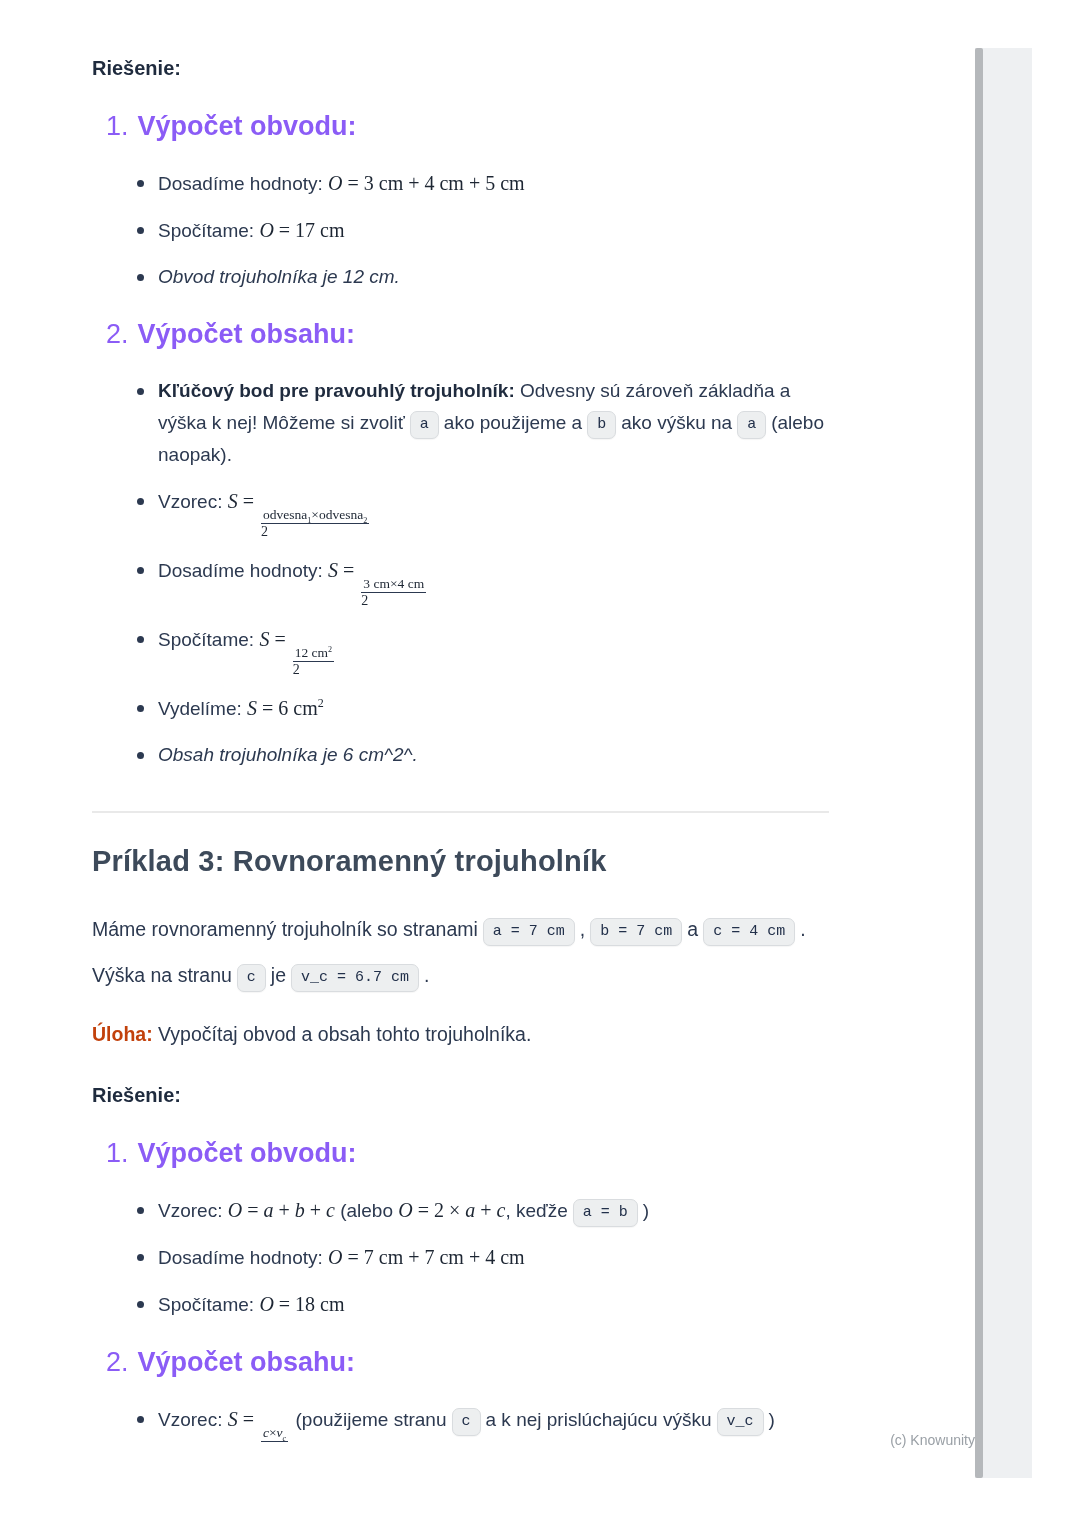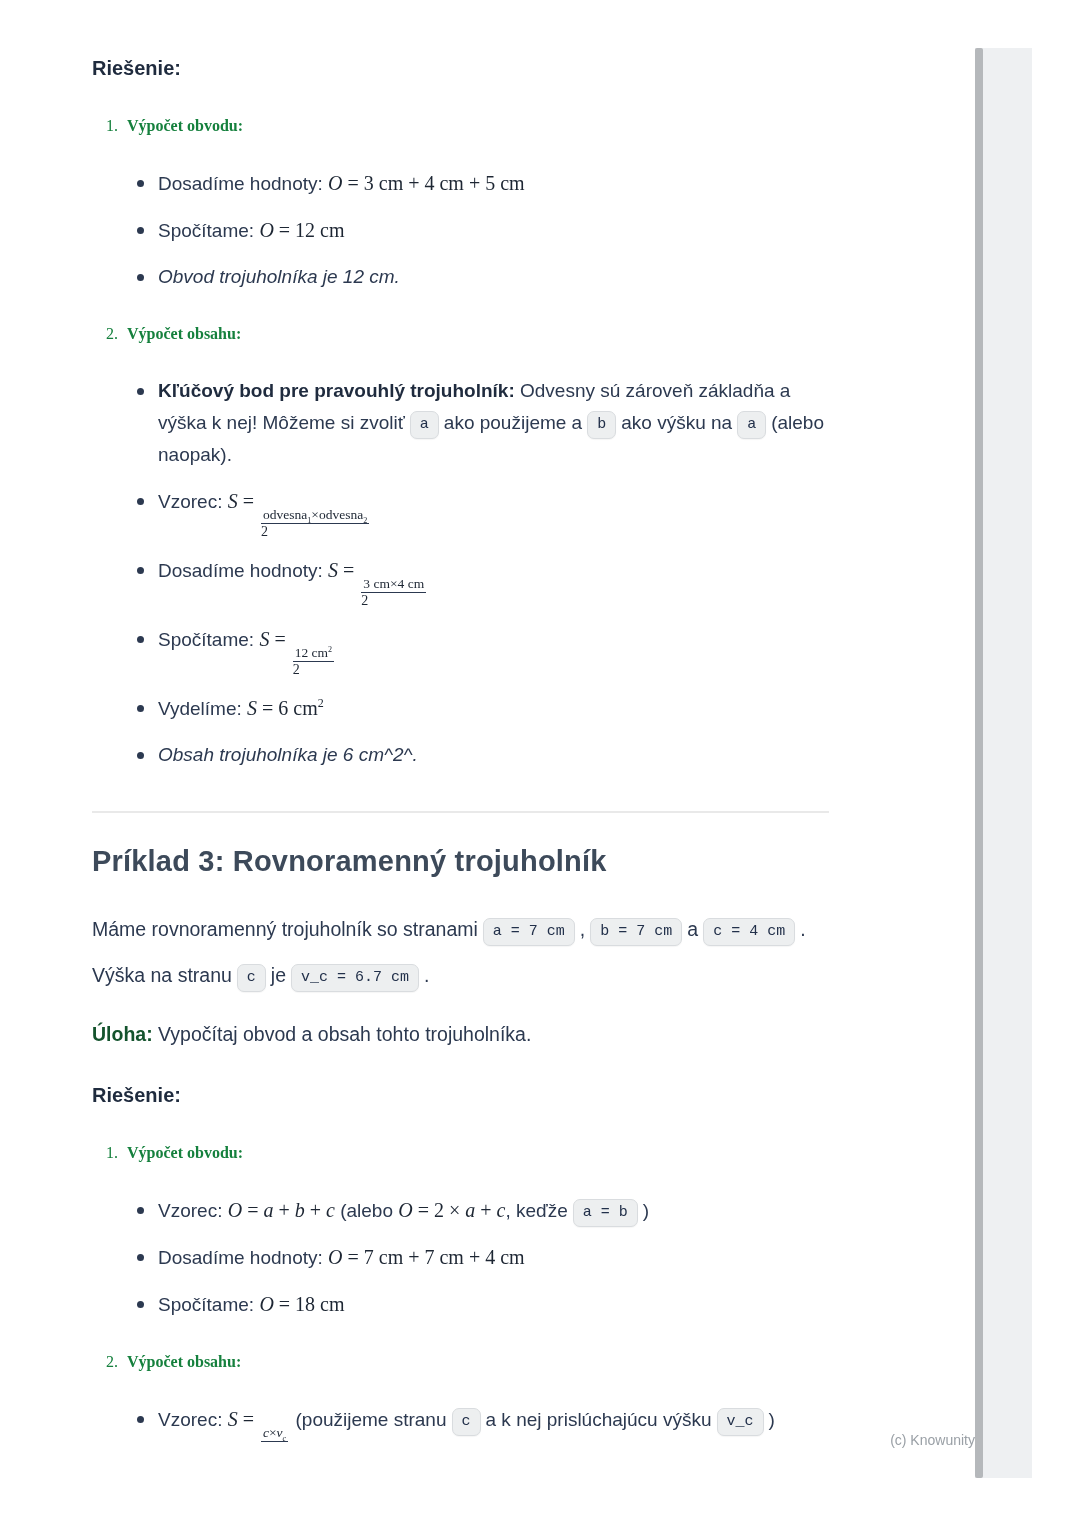--- a/index.html
+++ b/index.html
@@ -18,21 +18,21 @@
   }
   .sol-label {
     font-size: 20px; font-weight: 700; color: #1f2b3e;
     margin: 0; line-height: 26px;
   }
   .sol-label.first { margin-top: 55px; }
   .sol-label.second { margin-top: 32px; }
 
   ol.steps { list-style: none; margin: 32px 0 0; padding: 0 0 0 14px; }
   li.step + li.step { margin-top: 28px; }
-  .step-head { font-size: 16px; line-height: 26px; color: #15803d; font-family: Liberation Serif, serif; }
+  .step-head { font-size: 27px; line-height: 26px; color: #8b5cf6; }
   .step-num { font-weight: 400; margin-right: 9px; }
   .step-title { font-weight: 700; }
 
   ul.bullets { list-style: none; margin: 28px 0 0; padding: 0 0 0 52px; }
   li.b {
     position: relative;
     margin: 0 0 14px;
     font-size: 19px; line-height: 32px;
   }
   li.b::before {
@@ -72,21 +72,21 @@
     border: none; border-top: 2px solid #e9e9e9;
     margin: 40px 0 0; width: 100%;
   }
   h2.example-heading {
     margin: 30px 0 0;
     font-size: 29px; line-height: 37px; font-weight: 700;
     color: #3d4a5a; letter-spacing: 0.2px;
   }
   p.para { margin: 26px 0 0; font-size: 19.5px; line-height: 46px; }
   p.uloha { margin: 20px 0 0; font-size: 19.5px; line-height: 32px; }
-  .uloha-bold { font-weight: 700; color: #14532d; }
+  .uloha-bold { font-weight: 700; color: #c2410c; }
 
   .gutter {
     position: absolute; left: 975px; top: 48px;
     width: 57px; height: 1430px;
     background: #eef0f2;
     z-index: 3;
   }
   .gutter-thumb {
     position: absolute; left: 0; top: 0;
     width: 8px; height: 100%;
@@ -104,21 +104,21 @@
 
 <div class="content">
 
   <p class="sol-label first">Riešenie:</p>
 
   <ol class="steps">
     <li class="step">
       <span class="step-head"><span class="step-num">1.</span><span class="step-title">Výpočet obvodu:</span></span>
       <ul class="bullets">
         <li class="b"><span>Dosadíme hodnoty: </span><span class="math"><span class="it">O</span><span> = 3 cm + 4 cm + 5 cm</span></span></li>
-        <li class="b"><span>Spočítame: </span><span class="math"><span class="it">O</span><span> = 12 cm</span></span></li>
+        <li class="b"><span>Spočítame: </span><span class="math"><span class="it">O</span><span> = 17 cm</span></span></li>
         <li class="b"><span class="it-sum">Obvod trojuholníka je 12 cm.</span></li>
       </ul>
     </li>
 
     <li class="step">
       <span class="step-head"><span class="step-num">2.</span><span class="step-title">Výpočet obsahu:</span></span>
       <ul class="bullets">
         <li class="b"><span class="bold-lead">Kľúčový bod pre pravouhlý trojuholník:</span><span> Odvesny sú zároveň základňa a výška k nej! Môžeme si zvoliť</span><span class="chip">a</span><span>ako použijeme a</span><span class="chip">b</span><span>ako výšku na</span><span class="chip">a</span><span>(alebo naopak).</span></li>
         <li class="b"><span>Vzorec: </span><span class="math"><span class="it">S</span><span> = </span><span class="frac">
                 <span class="fnum"><span>odvesna</span><sub>1</sub><span>×odvesna</span><sub>2</sub></span>

